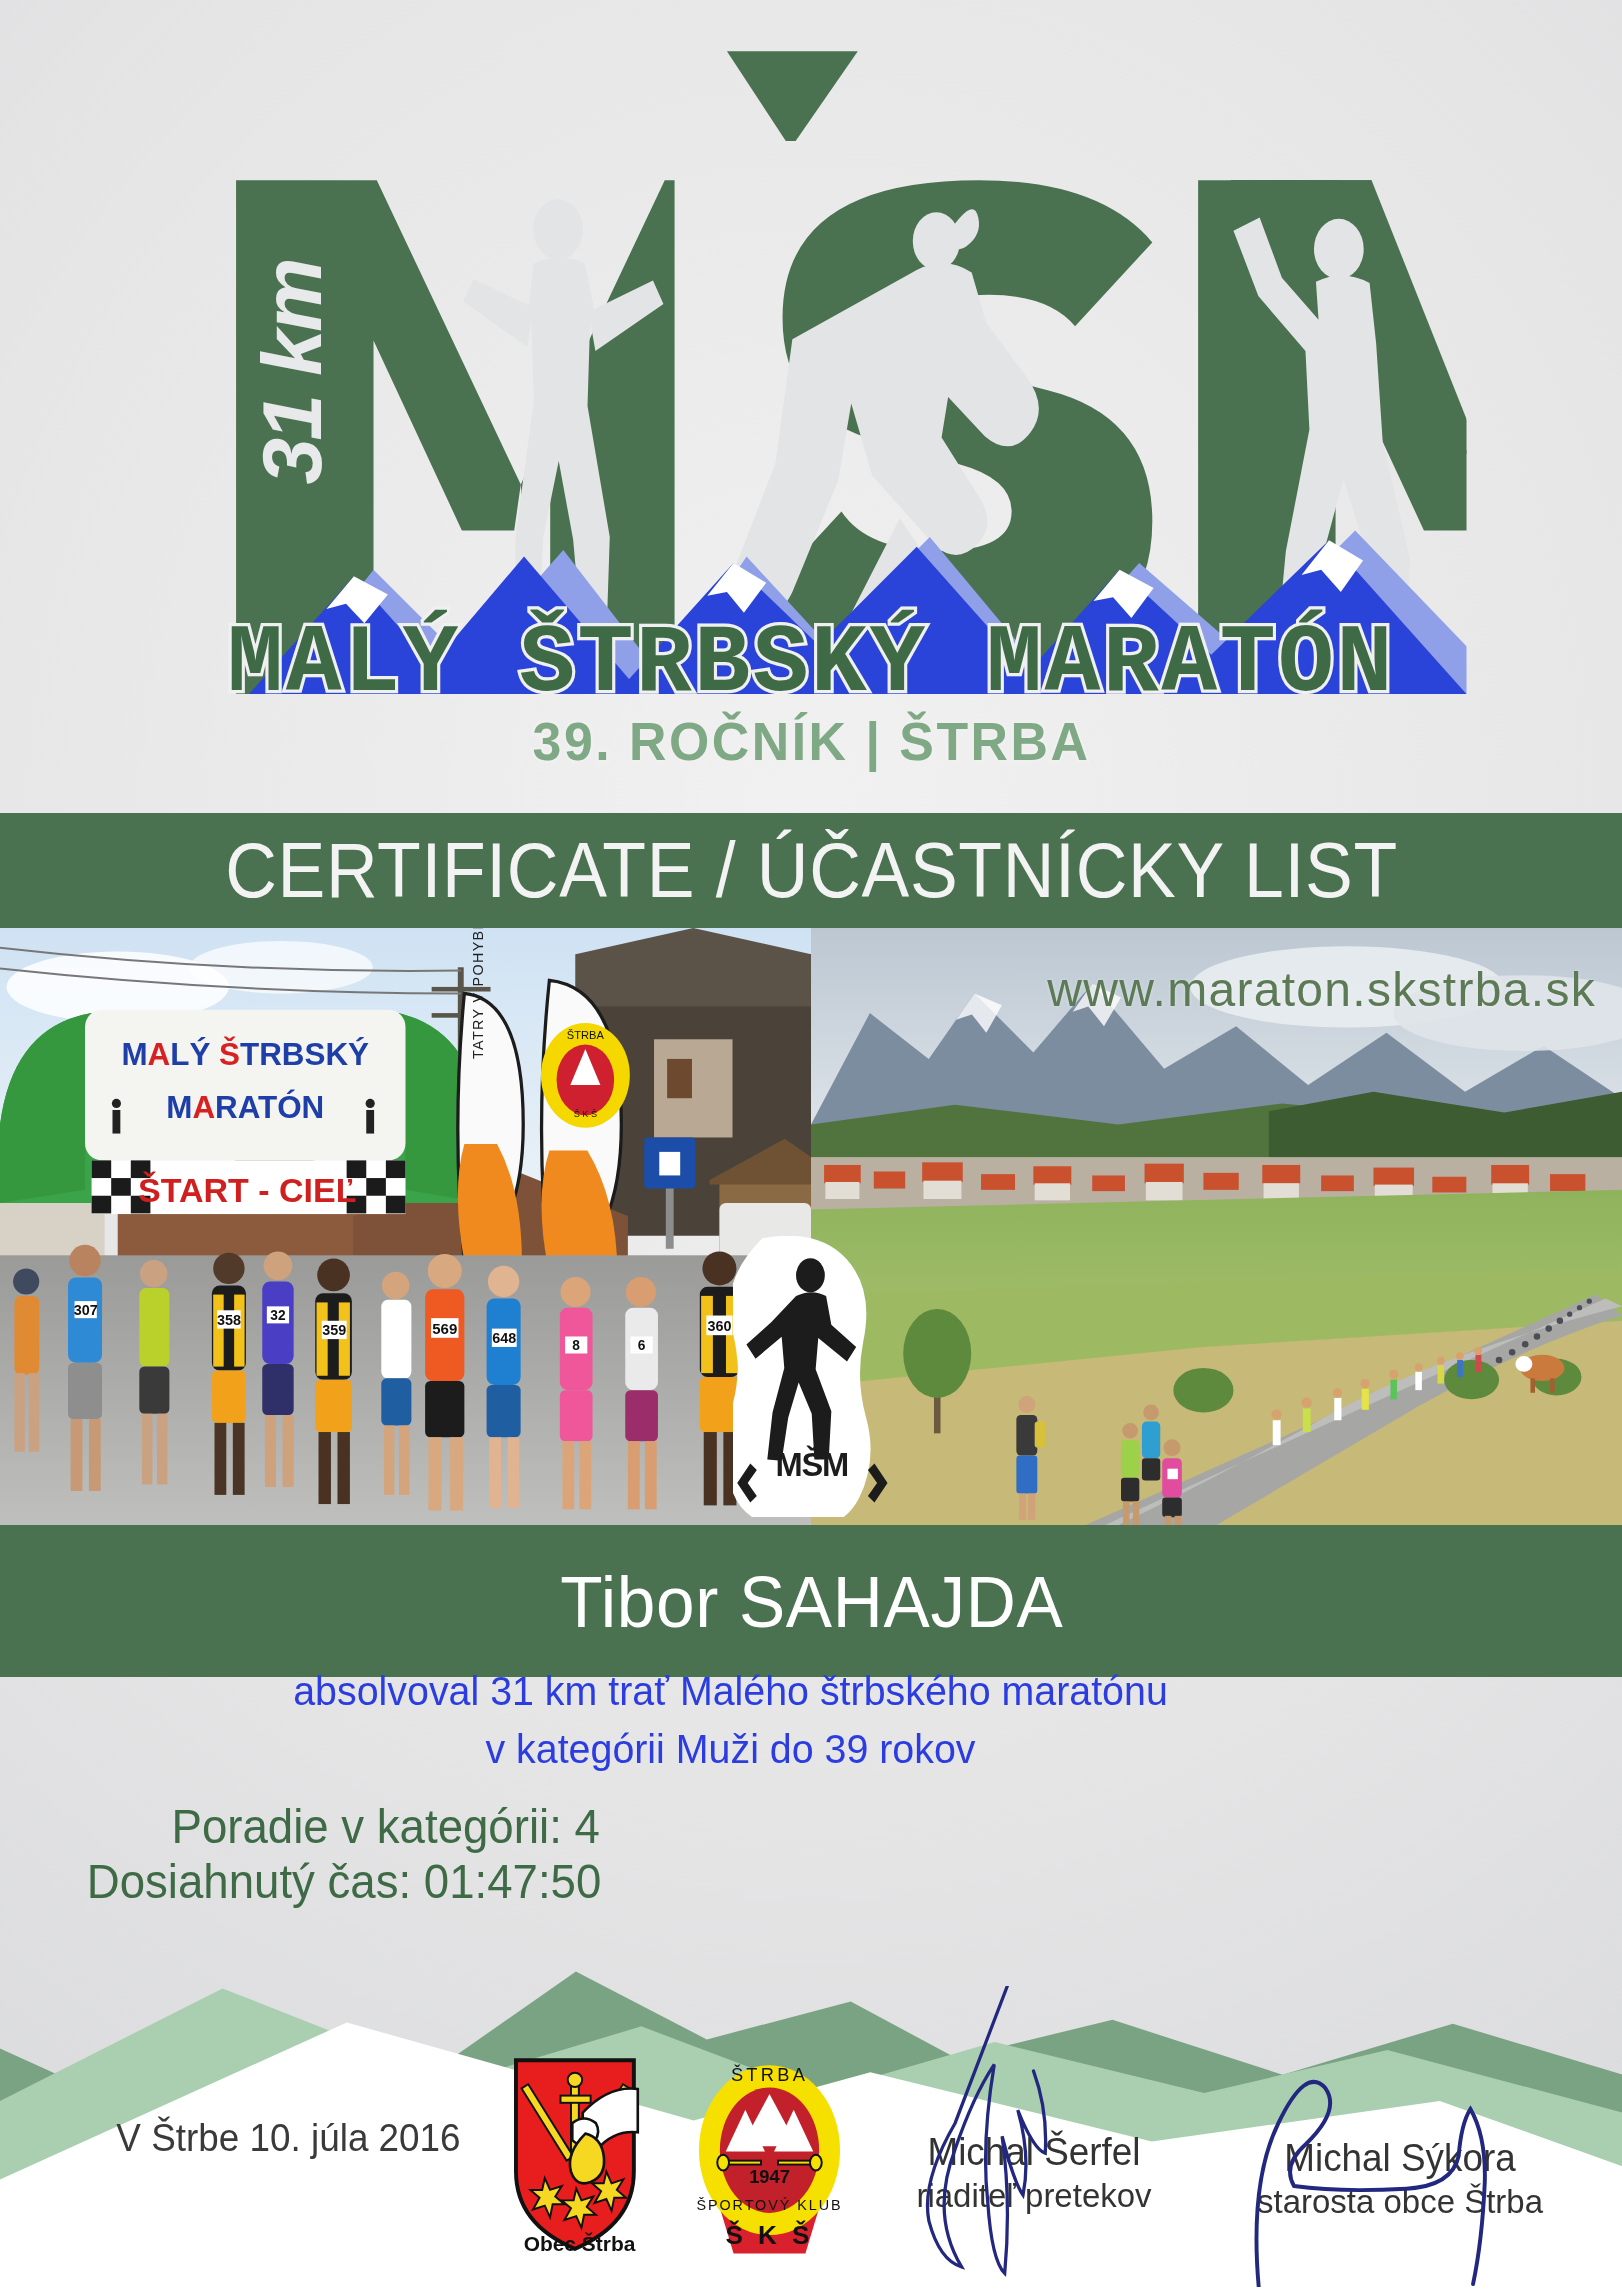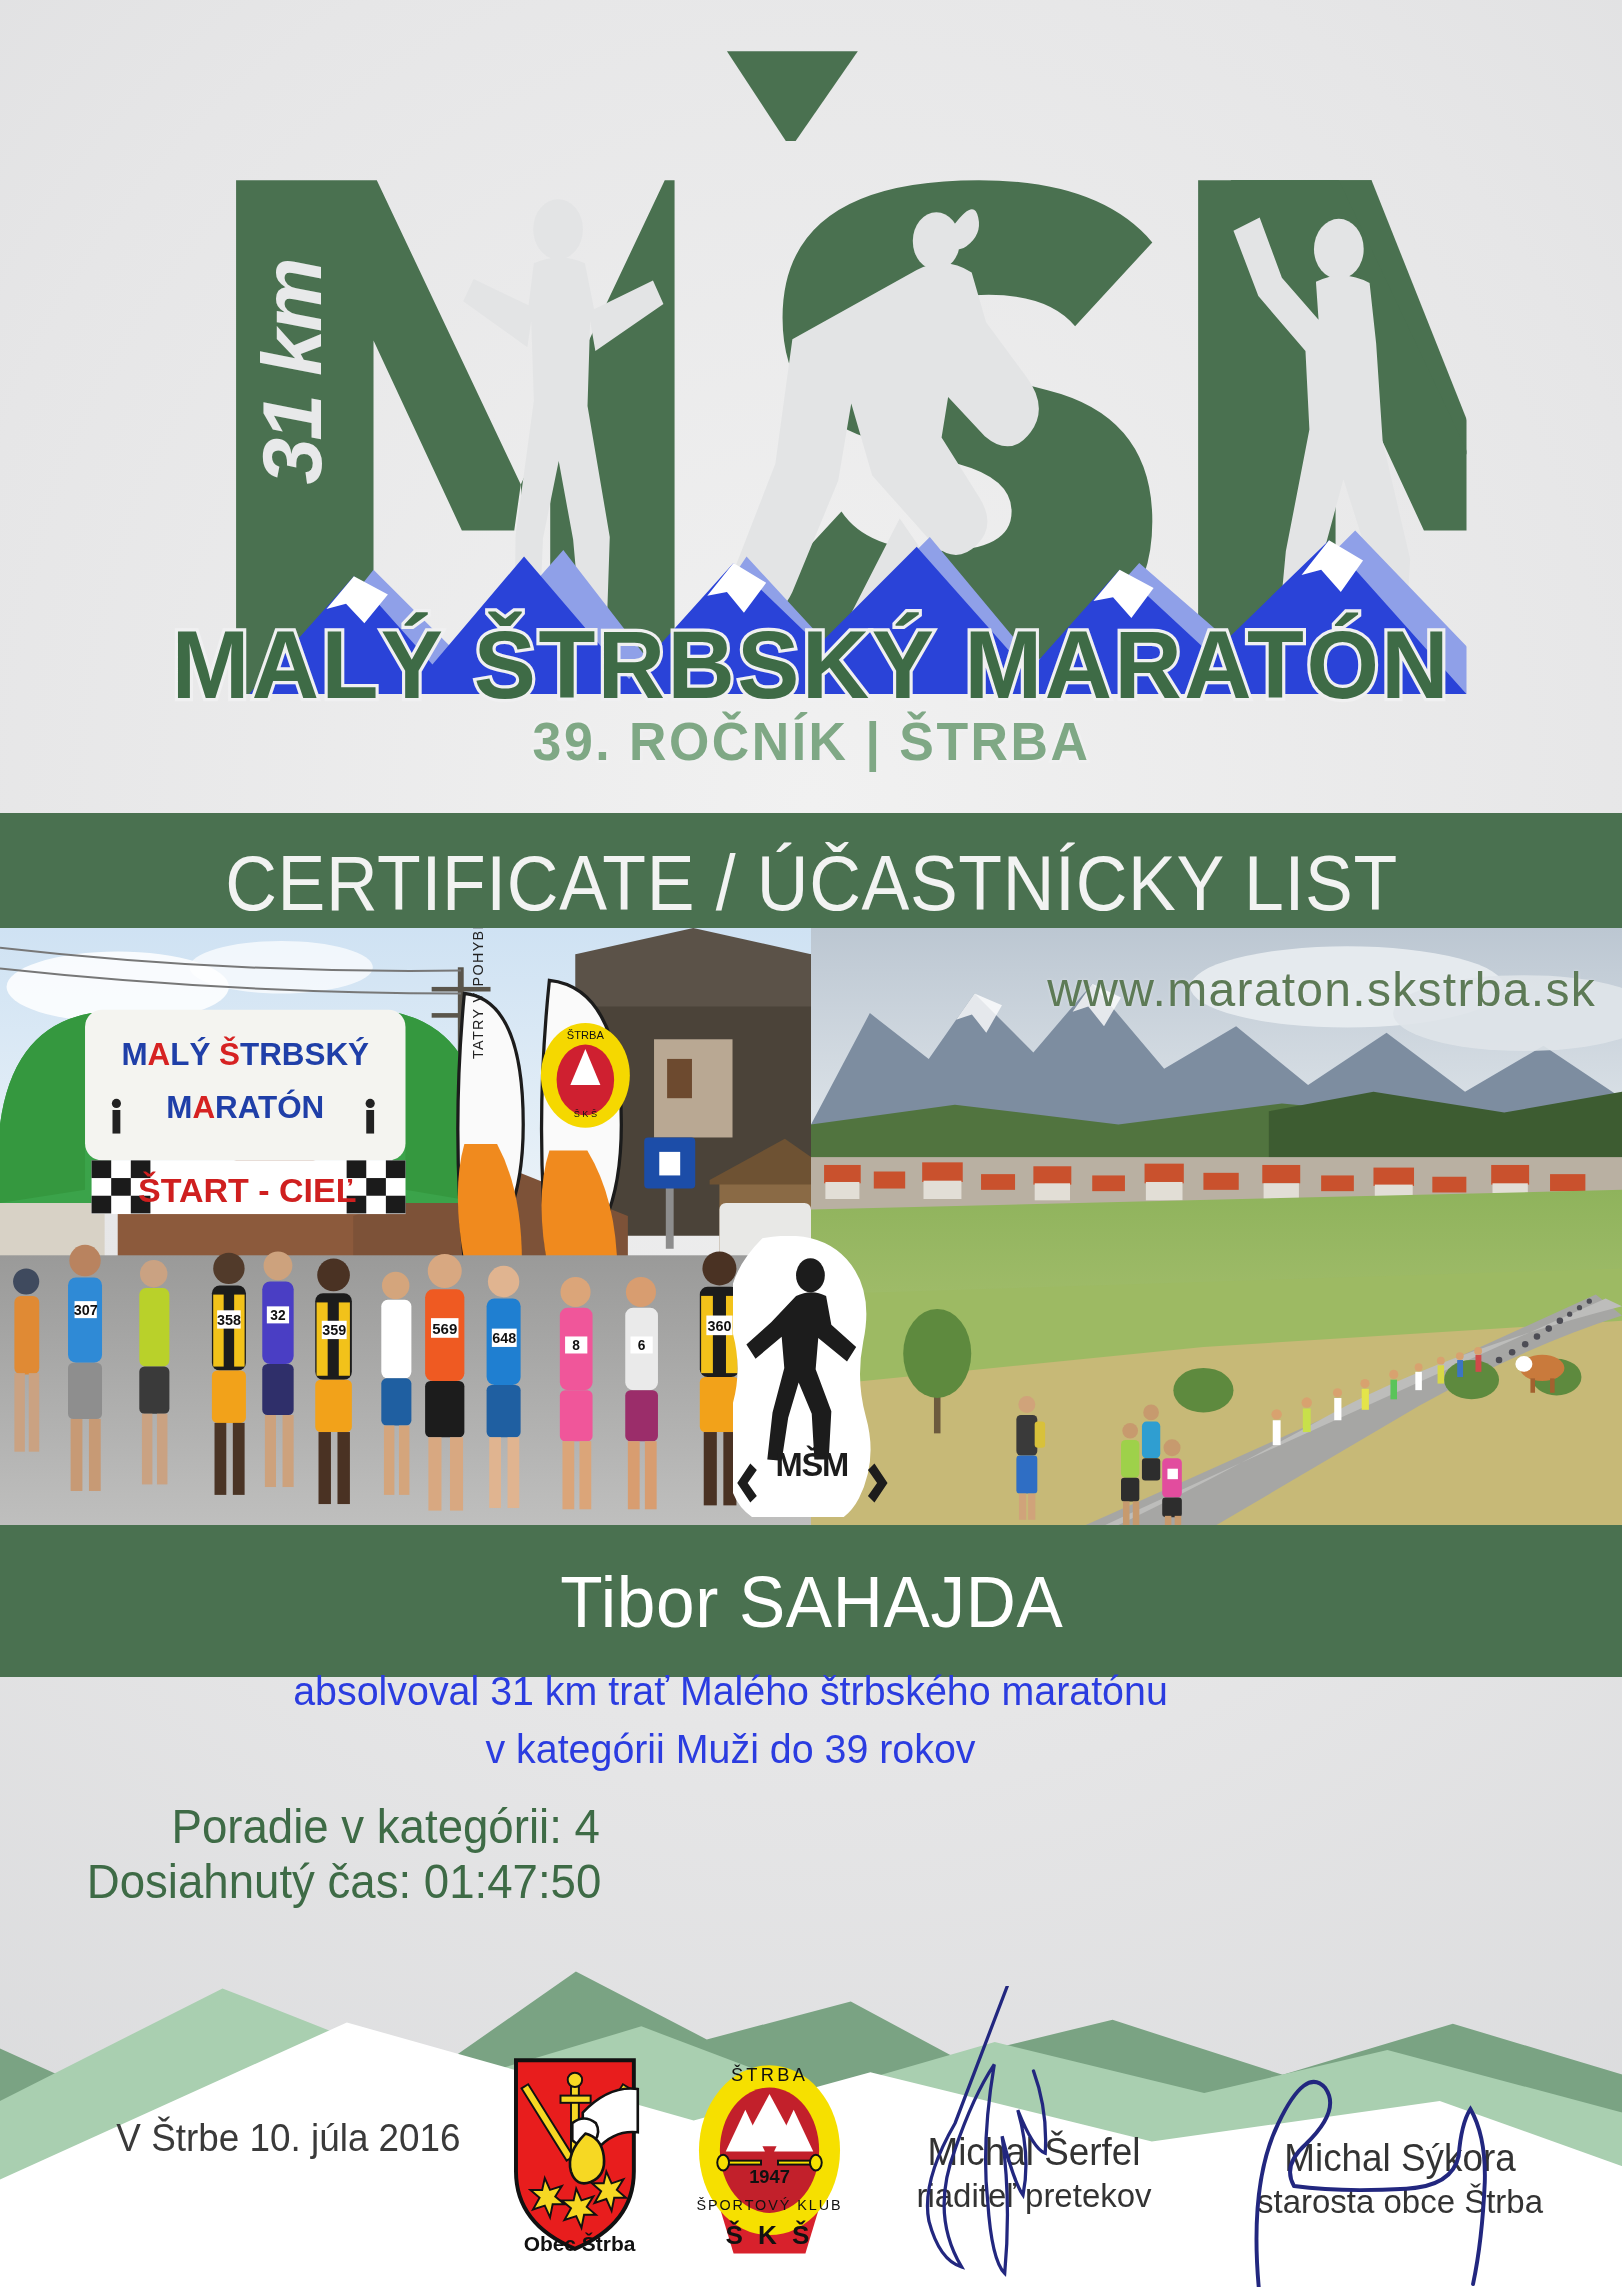--- a/index.html
+++ b/index.html
@@ -16,21 +16,21 @@
   }
 
   
   .logo-block{position:absolute;left:0;top:0;width:1623px;height:813px;}
   .logo-svg{position:absolute;left:50%;transform:translateX(-50%);top:33px;width:1309px;height:661px;}
 
   
   .title-band{
     position:absolute;left:0;top:813px;width:1623px;height:115px;
     background:#4a7150;
-    display:flex;align-items:flex-end;justify-content:center;
+    display:flex;align-items:center;justify-content:center;
   }
   .title-band .txt{
     color:#f2f3f2;font-size:77px;font-weight:400;letter-spacing:0.7px;
     font-family:"Liberation Sans", sans-serif;
     transform:scaleX(0.93);
     white-space:nowrap;
   }
 
   
   .photo-strip{position:absolute;left:0;top:928px;width:1623px;height:597px;display:flex;overflow:hidden;}
@@ -164,21 +164,21 @@
         <polygon fill="#2a43d8" points="140,1010 300,830 420,965 560,800 740,1010"></polygon>
         <polygon fill="#2a43d8" points="700,1010 880,810 1010,935 1160,785 1360,1010"></polygon>
         <polygon fill="#2a43d8" points="1300,1010 1470,820 1610,950 1790,775 2000,1010"></polygon>
         <polygon fill="#ffffff" points="300,830 258,880 288,872 316,902 352,858"></polygon>
         <polygon fill="#ffffff" points="880,810 840,860 870,854 896,886 930,840"></polygon>
         <polygon fill="#ffffff" points="1470,820 1430,868 1460,862 1488,894 1522,848"></polygon>
         <polygon fill="#ffffff" points="1790,775 1748,828 1778,820 1808,854 1842,806"></polygon>
       </g>
     </svg>
 
-    <div style="position:absolute;left:0;top:609px;width:1623px;text-align:center;z-index:4;">
+    <div style="position:absolute;left:0;top:609px;width:1623px;text-align:center;z-index:4;font-family:Liberation Mono, monospace;">
       <span style="display:inline-block;font-size:97px;font-weight:bold;color:#3e6b46;
                    letter-spacing:2.6px;transform:scaleX(0.96);
                    -webkit-text-stroke:6.5px #f0f0f1;paint-order:stroke fill;">MALÝ ŠTRBSKÝ MARATÓN</span>
     </div>
     <div style="position:absolute;left:0;top:710px;width:1623px;text-align:center;z-index:4;">
       <span style="display:inline-block;font-size:54px;font-weight:bold;color:#7fa885;
                    letter-spacing:2.6px;transform:scaleX(0.96);
                    -webkit-text-stroke:5.2px #f0f0f1;paint-order:stroke fill;">39. ROČNÍK | ŠTRBA</span>
     </div>
   </div>

